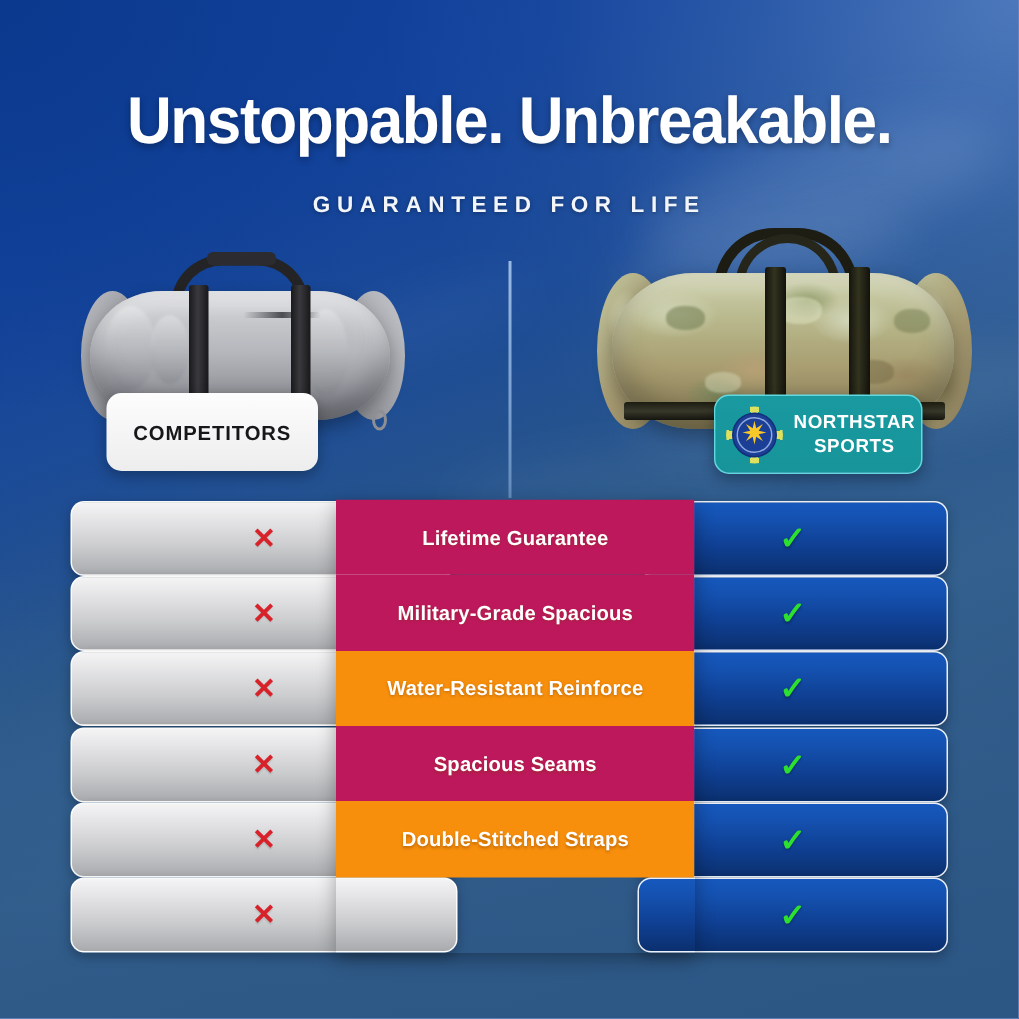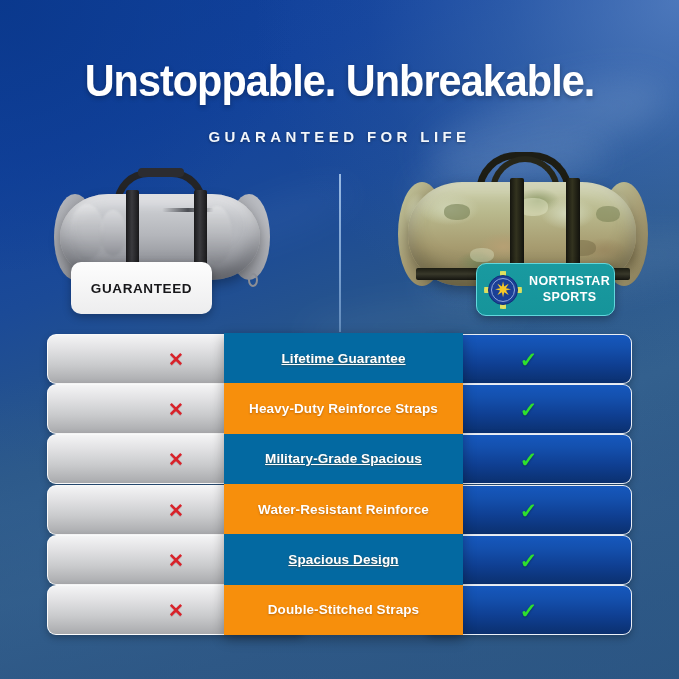--- a/index.html
+++ b/index.html
@@ -303,21 +303,21 @@
   }
   .center-cell {
     width: 100%; height: 50.33px;
     display: flex; align-items: center; justify-content: center;
     color: #ffffff; font-size: 13.5px; font-weight: 700;
     letter-spacing: 0.1px;
     text-shadow: 0 1px 2px rgba(120,55,0,0.45);
     text-align: center;
     padding: 0 6px;
   }
-  .center-cell.dark  { background: #0369a1; text-decoration: underline; }
+  .center-cell.dark  { background: #be185d; }
   .center-cell.light { background: #f78f0c; }
 </style>
 </head>
 <body>
 
 <div id="stage">
 
   <div class="bg-base"></div>
   <div class="bg-sky-left-dark"></div>
   <div class="bg-sky-right"></div>
@@ -358,21 +358,21 @@
     <div class="cb-speck" style="left:120px;top:46px;width:30px;height:18px;background:#e2e6c6;opacity:.50;"></div>
     <div class="cb-speck" style="left:170px;top:88px;width:28px;height:16px;background:#7a6f4a;opacity:.55;"></div>
     <div class="cb-speck" style="left:72px;top:96px;width:24px;height:14px;background:#d7dcbb;opacity:.45;"></div>
     <div class="cb-speck" style="left:198px;top:54px;width:24px;height:16px;background:#6b7548;opacity:.45;"></div>
     <div class="cb-strap-h"></div>
     <div class="cb-strap-v" style="left:112px;"></div>
     <div class="cb-strap-v" style="left:168px;"></div>
   </div>
 
   <div class="label-competitors">
-    <span>GUARANTEED</span>
+    <span>COMPETITORS</span>
   </div>
 
   <div class="label-northstar">
     <div class="ns-emblem">
       <div class="compass"></div>
       <div class="ring"></div>
       <div class="ring-inner"></div>
       <div class="star">✷</div>
     </div>
     <div class="ns-text">
@@ -434,20 +434,19 @@
       </div>
       <div class="pill pill-right">
         <span class="mark-check">✓</span>
       </div>
     </div>
 
   </div>
 
   <div class="center-col">
     <div class="center-cell dark">Lifetime Guarantee</div>
-    <div class="center-cell light">Heavy-Duty Reinforce Straps</div>
     <div class="center-cell dark">Military-Grade Spacious</div>
     <div class="center-cell light">Water-Resistant Reinforce</div>
-    <div class="center-cell dark">Spacious Design</div>
+    <div class="center-cell dark">Spacious Seams</div>
     <div class="center-cell light">Double-Stitched Straps</div>
   </div>
 
 </div>
 
 </body></html>

